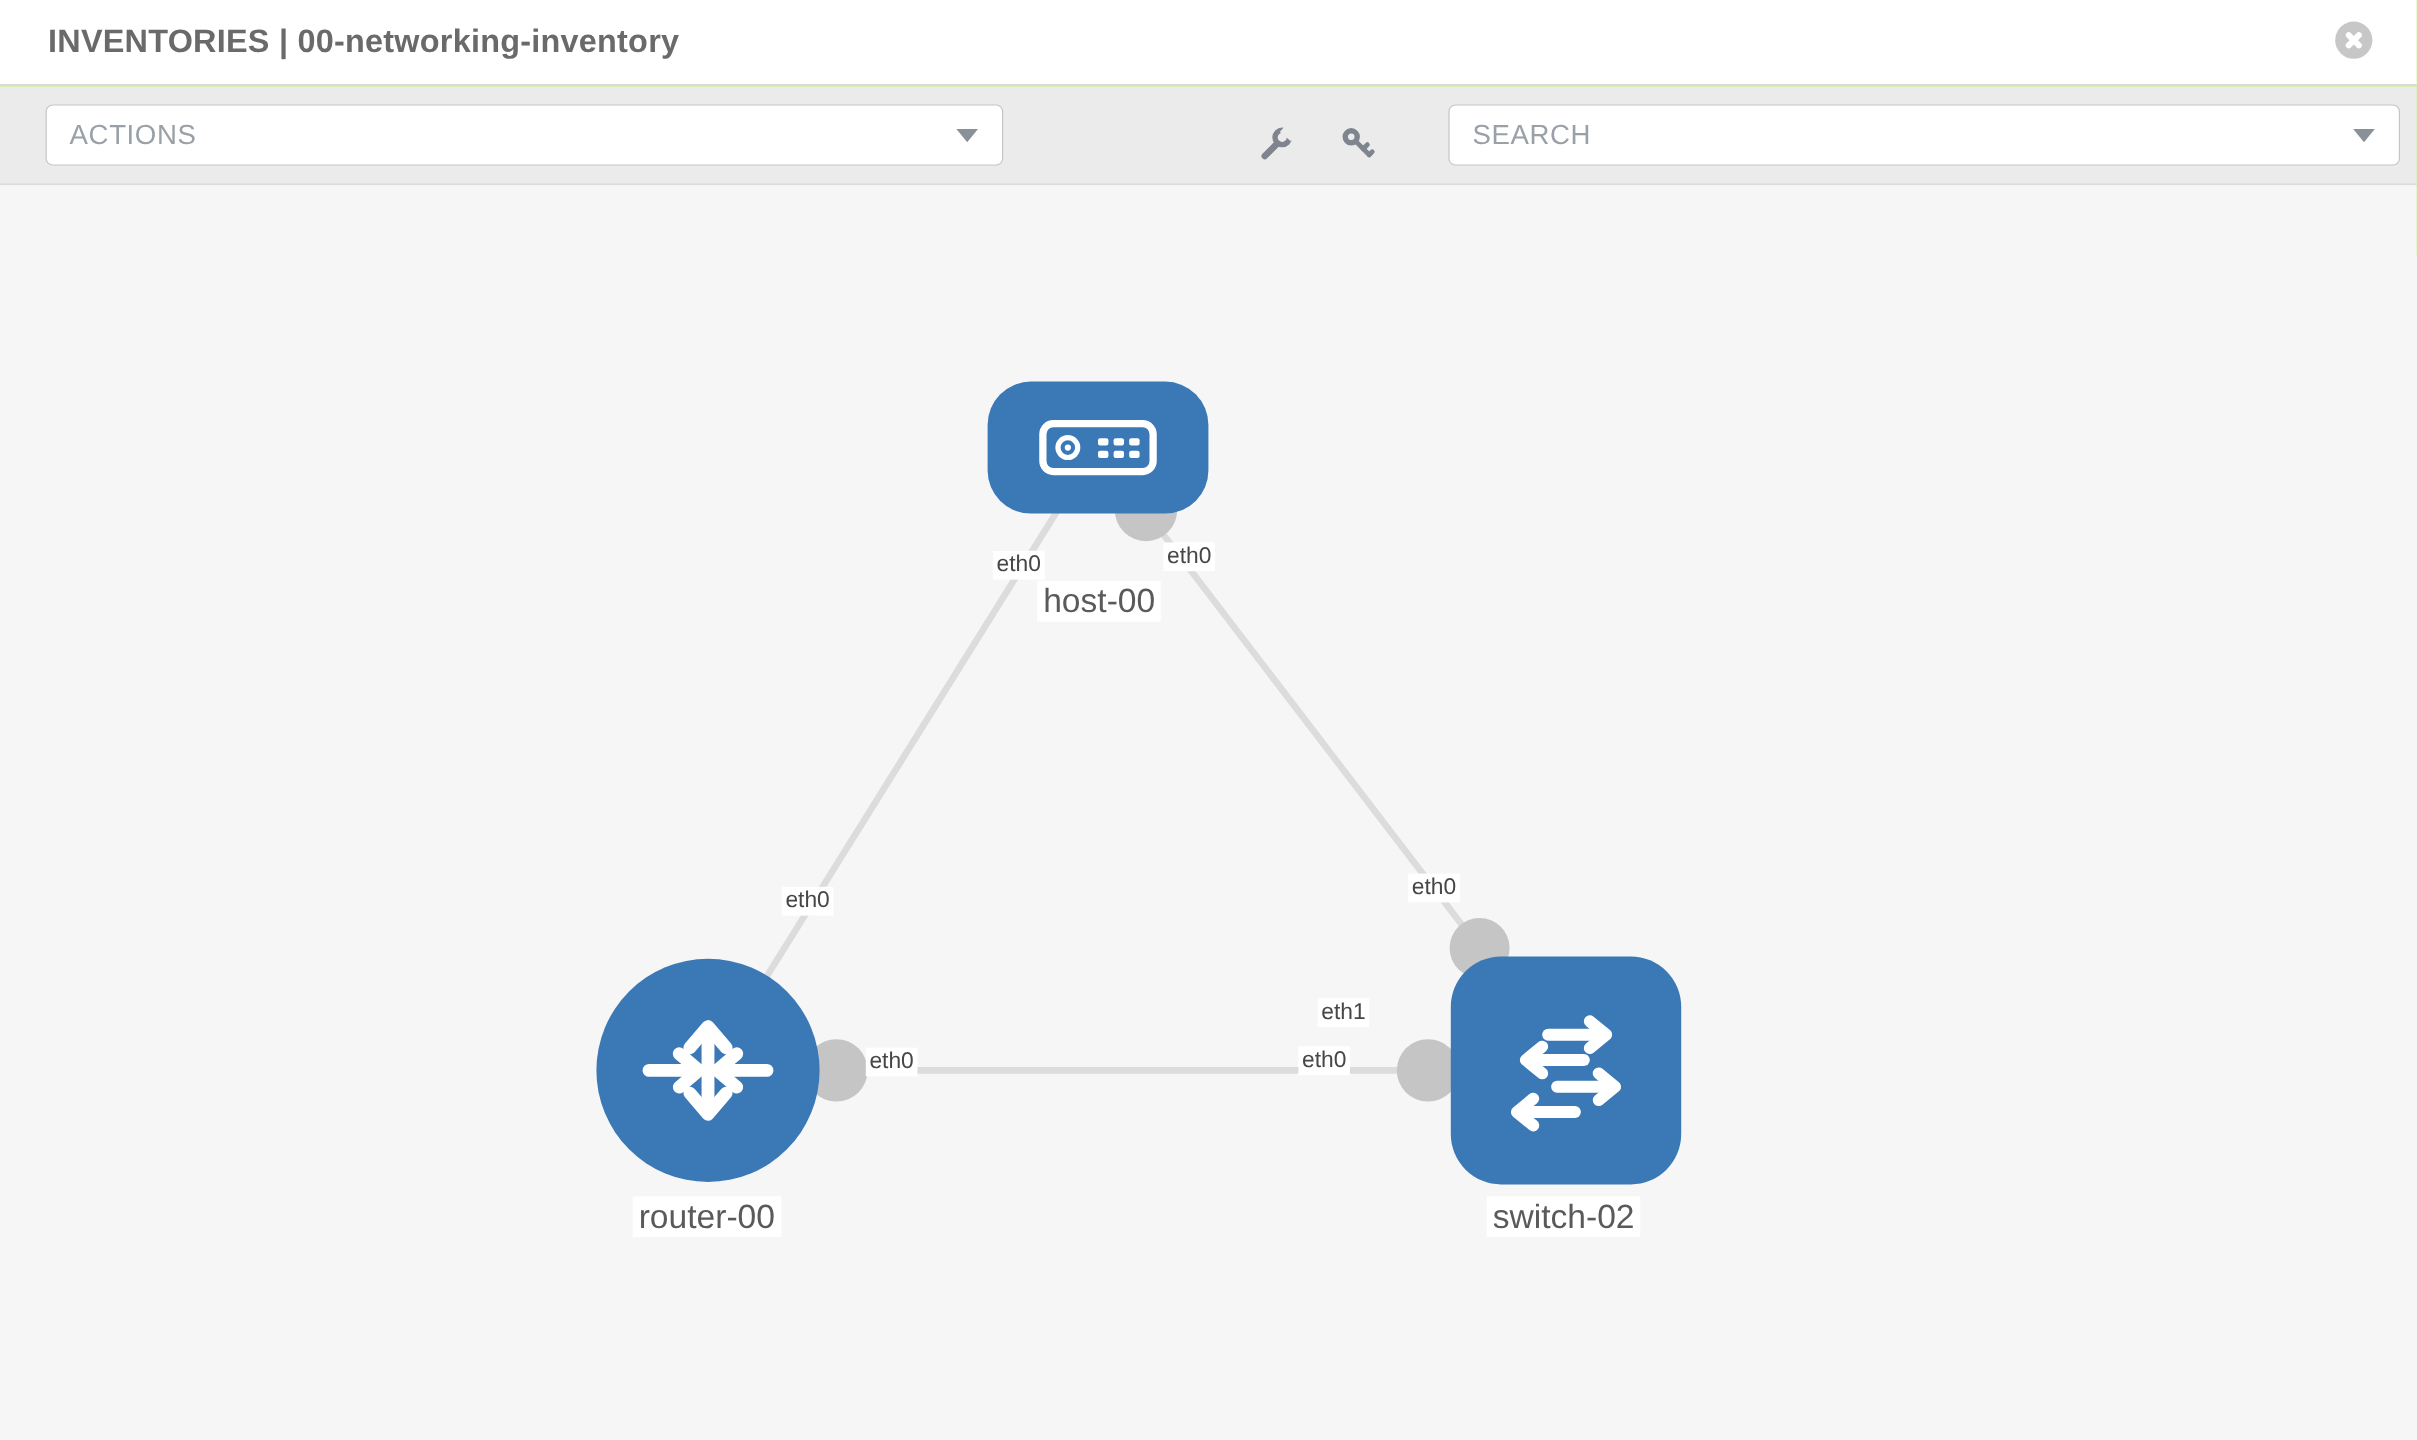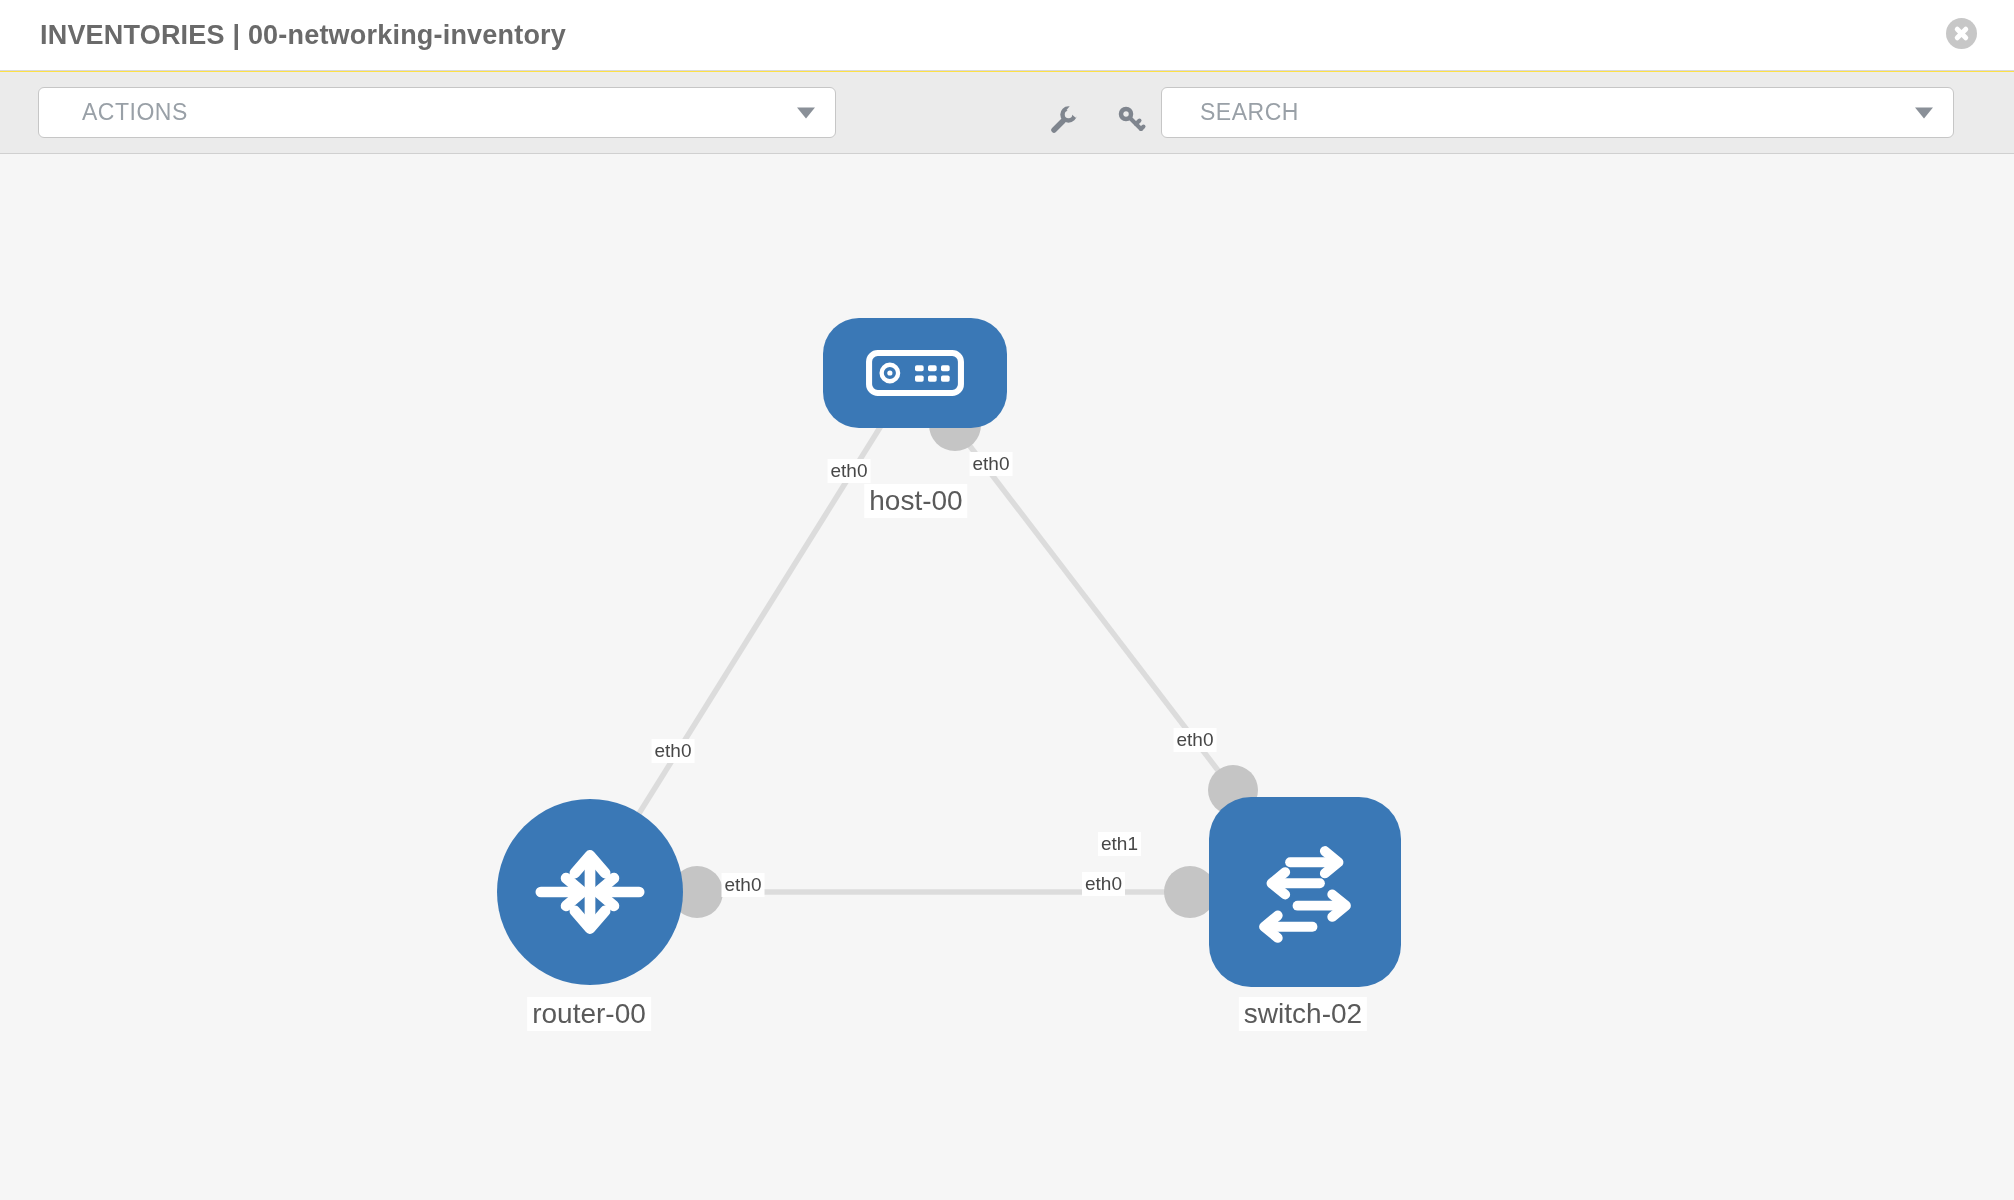--- a/index.html
+++ b/index.html
@@ -1,21 +1,21 @@
 <!DOCTYPE html>
 <html><head>
 <meta charset="utf-8">
 <style>
   * { box-sizing: border-box; margin: 0; padding: 0; }
   html, body { width: 2014px; height: 1200px; }
   body { font-family: "Liberation Sans", "DejaVu Sans", sans-serif; }
 
   #app {
     position: relative; width: 2014px; height: 1200px;
-    background: #fde047; overflow: hidden;
+    background: #bef264; overflow: hidden;
   }
 
   
   .header {
     position: absolute; top: 0; left: 0; width: 100%; height: 71px;
     background: #ffffff; border-bottom: 1px solid #d9d9d9;
   }
   .header-title {
     position: absolute; left: 40px; top: 50%; transform: translateY(-50%);
     font-size: 27px; font-weight: 700; color: #6a6a6a; letter-spacing: 0.2px;
@@ -43,22 +43,22 @@
   }
   .select-box .select-text {
     padding-left: 19px; font-size: 23px; color: #99a0a7; letter-spacing: 0.5px;
   }
   .caret-down {
     position: absolute; right: 20px; top: 50%; transform: translateY(-50%);
     width: 0; height: 0;
     border-left: 9px solid transparent; border-right: 9px solid transparent;
     border-top: 11px solid #8a9098;
   }
-  .actions-select { left: 38px; width: 798px; padding-left: 24px; }
-  .search-select  { left: 1161px; width: 793px; padding-left: 19px; }
+  .actions-select { left: 38px; width: 798px; }
+  .search-select  { left: 1207px; width: 793px; }
 
   .tool-btn {
     position: absolute; top: 28px; width: 40px; height: 40px;
     display: flex; align-items: center; justify-content: center; cursor: pointer;
   }
   .tool-wrench { left: 1044px; }
   .tool-key    { left: 1112px; }
   .tool-btn svg { display: block; }
 
   

